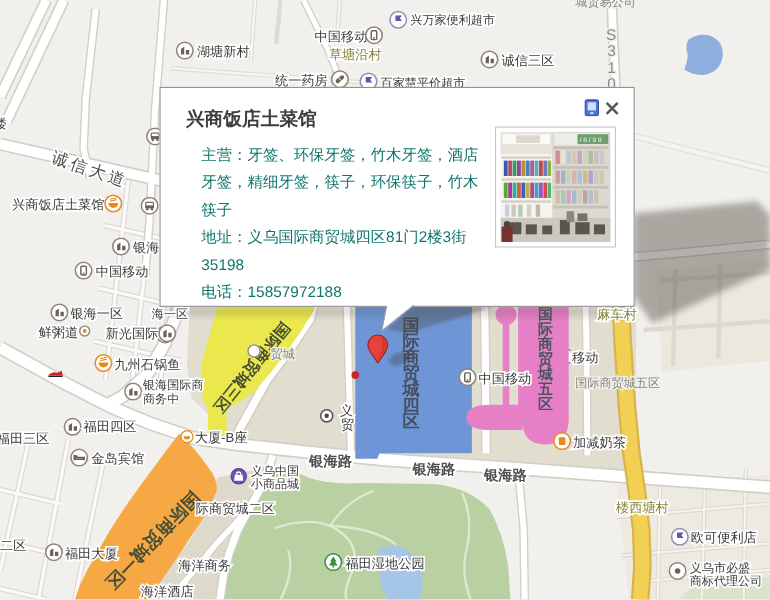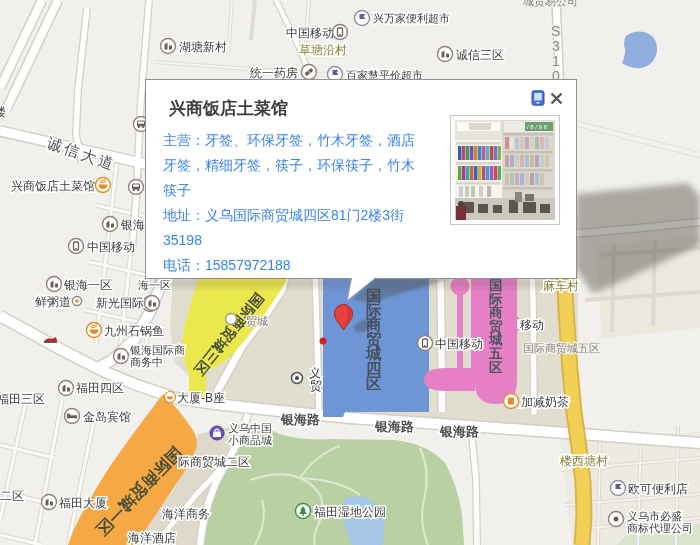--- a/index.html
+++ b/index.html
@@ -6,21 +6,21 @@
 body{width:700px;height:545px;overflow:hidden;position:relative;font-family:"Liberation Sans",sans-serif;background:#f1f0ec;}
 #map{position:absolute;left:0;top:0;}
 .poi{font-size:12px;fill:#3c3c3c;stroke:#ffffff;stroke-width:3px;paint-order:stroke;font-family:"Liberation Sans",sans-serif;}
 .poi11{font-size:11px;fill:#3c3c3c;stroke:#ffffff;stroke-width:3px;paint-order:stroke;font-family:"Liberation Sans",sans-serif;}
 .vil{font-size:12px;fill:#84843a;stroke:#ffffff;stroke-width:3px;paint-order:stroke;}
 .gry{font-size:11px;fill:#86837a;stroke:#f2f1ec;stroke-width:2.5px;paint-order:stroke;}
 .rd{font-size:13px;fill:#4f4f4f;stroke:#ffffff;stroke-width:3px;paint-order:stroke;font-weight:bold;}
 .bandtx{fill:#474f38;font-weight:bold;}
 #popup{position:absolute;left:145px;top:79px;width:430px;height:198px;background:#ffffff;border:1px solid #919191;z-index:10;}
 #ptitle{position:absolute;left:23px;top:17px;font-size:17px;font-weight:bold;color:#3d3d3d;}
-#pbody{position:absolute;left:17px;top:48px;font-size:14px;line-height:25px;color:#3b82f6;width:290px;}
+#pbody{position:absolute;left:37px;top:48px;font-size:14px;line-height:25px;color:#0f766e;width:290px;}
 #photo{position:absolute;left:304px;top:35px;width:100px;height:100px;background:#fff;border:1px solid #c6c6c6;padding:4px;}
 #micon{position:absolute;left:385px;top:10px;}
 #xicon{position:absolute;left:404px;top:10px;font-size:17px;color:#5a5a5a;font-weight:bold;cursor:pointer;}
 #tail{position:absolute;left:330px;top:277px;z-index:11;}
 </style>
 </head>
 <body>
 <svg id="map" width="700" height="545" viewBox="0 0 700 545">
 <defs>
 <filter id="blur3" x="-30%" y="-30%" width="160%" height="160%">

